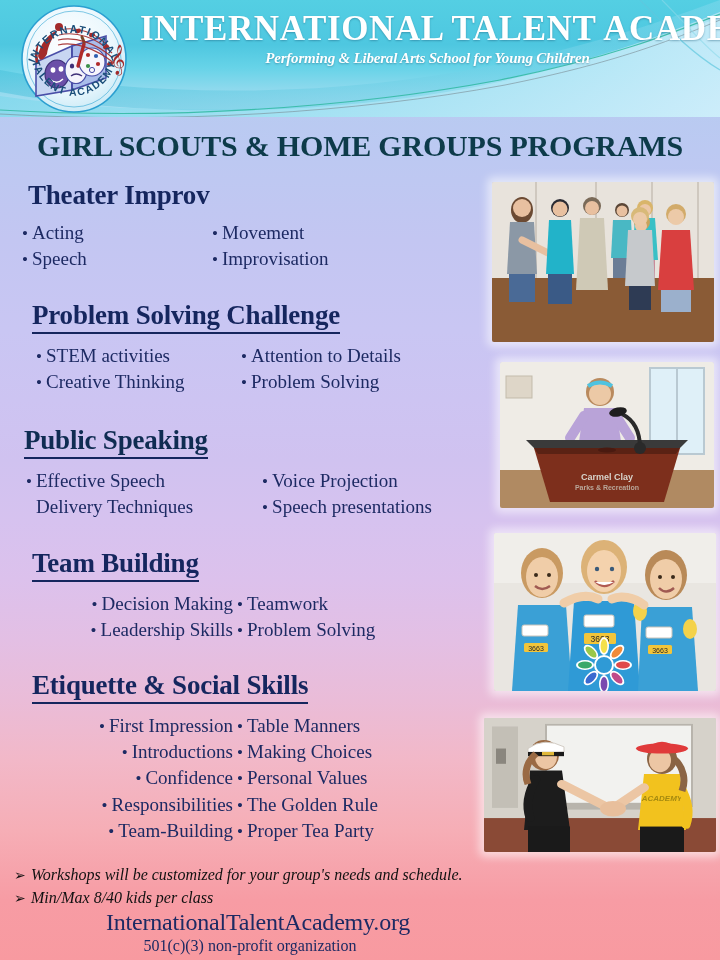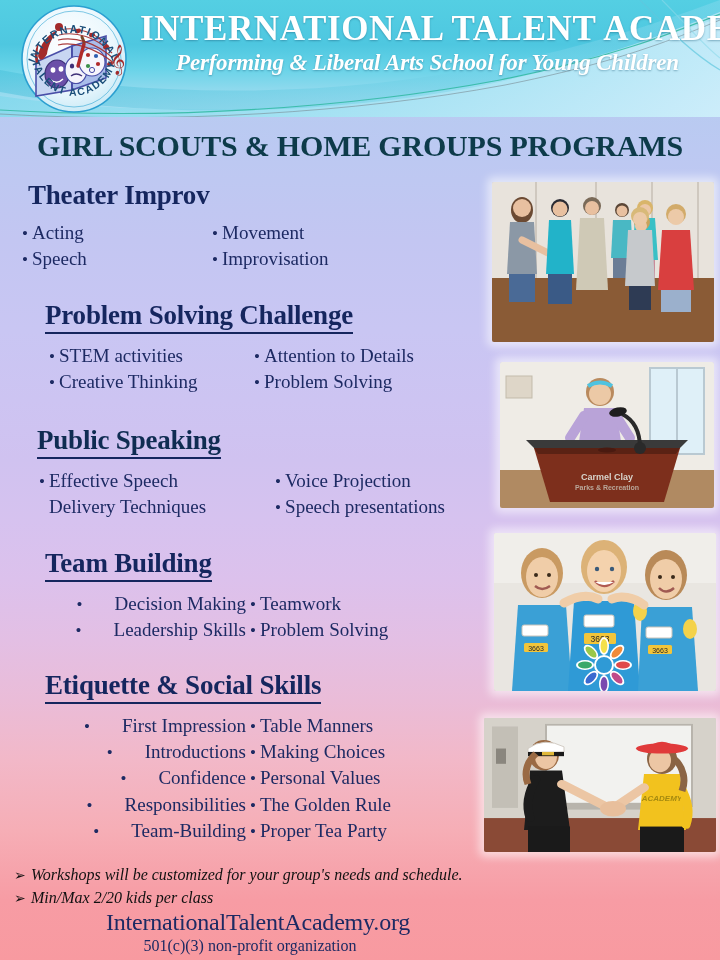--- a/index.html
+++ b/index.html
@@ -77,21 +77,21 @@
     color: #ffffff;
     line-height: 1.06;
     white-space: nowrap;
     text-shadow: 0 1px 2px rgba(20,80,110,0.40);
   }
   .hdr-sub {
     margin-top: 3px;
     font-family: "Liberation Serif", "DejaVu Serif", serif;
     font-style: italic;
     font-weight: bold;
-    font-size: 23px;
+    font-size: 15px;
     color: #ffffff;
     line-height: 1.1;
     white-space: nowrap;
     letter-spacing: -0.2px;
     text-shadow: 0 1px 2px rgba(20,80,110,0.40);
   }
 
   
   .page-title {
     position: absolute;
@@ -107,21 +107,21 @@
   }
 
   
   .sections {
     position: absolute;
     left: 0; top: 180px;
     width: 500px;
   }
   .section {
     position: absolute;
-    left: 17px;
+    left: 4px;
     width: 500px;
   }
   .sec-heading {
     font-family: "Liberation Serif", "DejaVu Serif", serif;
     font-weight: bold;
     font-size: 27px;
     color: #15265e;
     letter-spacing: -0.2px;
     white-space: nowrap;
     display: inline-block;
@@ -153,21 +153,21 @@
     text-align: center;
     font-size: 17px;
     line-height: 1;
     color: #1d2a63;
   }
   .bullet-row .dot.blank { visibility: hidden; }
   .bullet-row .txt { flex: 0 0 auto; }
 
   
   .col.ralign .bullet-row { justify-content: flex-end; }
-  .col.ralign .bullet-row .txt { text-align: right; margin-left: 28px; }
+  .col.ralign .bullet-row .txt { text-align: right; }
 
   
   .photo {
     position: absolute;
     overflow: hidden;
     border-radius: 2px;
     box-shadow: 0 0 9px 5px rgba(255,255,255,0.55);
   }
   .photo .inner {
     position: absolute;
@@ -717,21 +717,21 @@
 
   </div>
 
   <div class="footer-notes">
     <div class="note-row">
       <span class="arrow">➢</span>
       <span>Workshops will be customized for your group's needs and schedule.</span>
     </div>
     <div class="note-row">
       <span class="arrow">➢</span>
-      <span>Min/Max 2/20 kids per class</span>
+      <span>Min/Max 8/40 kids per class</span>
     </div>
   </div>
 
   <div class="footer-web">
     <div class="web-line">InternationalTalentAcademy.org</div>
     <div class="np-line">501(c)(3) non-profit organization</div>
   </div>
 
 </div>
 

